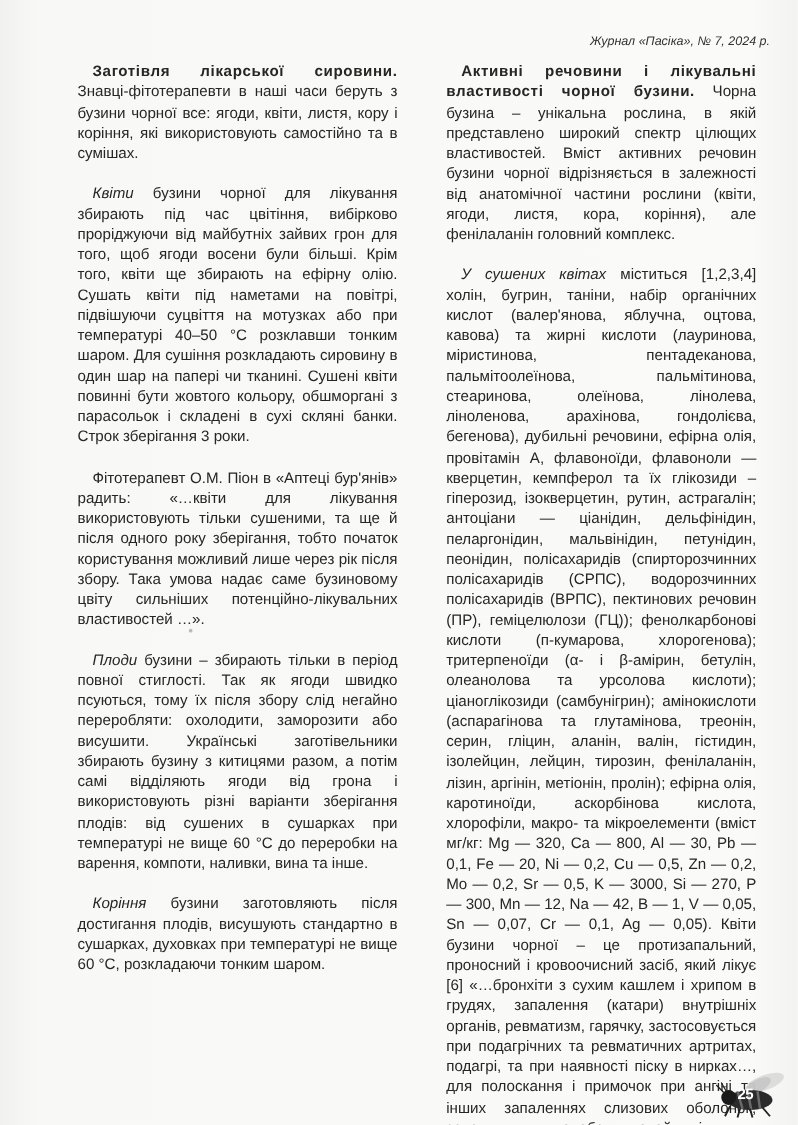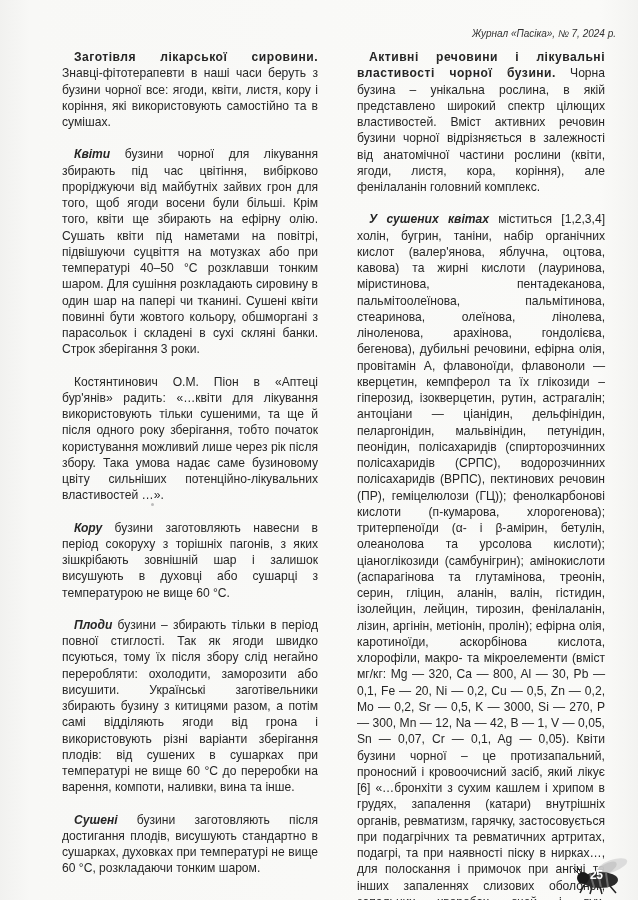--- a/index.html
+++ b/index.html
@@ -23,21 +23,21 @@
     font-size: 12.1px; line-height: 16.25px;
     text-align: justify;
     hyphens: manual;
   }
   .col-left { left: 62px; width: 256px; }
   .col-right { left: 357px; width: 248px; }
   .col p { margin: 0; text-indent: 12px; }
   .col p.noindent { text-indent: 0; }
   .col p + p { margin-top: 16px; }
   .b { font-weight: bold; letter-spacing: 0.5px; }
-  .bi { font-weight: bold; font-style: italic; }
+  .bi { font-weight: normal; font-style: italic; }
   .footer-badge {
     position: absolute; right: 8px; bottom: 4px;
     width: 60px; height: 40px;
   }
   .page-num {
     position: absolute; left: 20px; top: 12px;
     font-size: 12px; font-weight: bold; color: #fff;
     letter-spacing: -0.5px;
   }
   .dot-mark {
@@ -48,24 +48,23 @@
 </head>
 <body>
 
 <div class="page">
 
   <div class="running-head">Журнал «Пасіка», № 7, 2024 р.</div>
 
   <div class="col col-left">
     <p><span class="b">Заготівля лікарської сировини.</span><span> Знавці-фітотерапевти в наші часи беруть з бузини чорної все: ягоди, квіти, листя, кору і коріння, які використовують самостійно та в сумішах.</span></p>
     <p><span class="bi">Квіти</span><span> бузини чорної для лікування збирають під час цвітіння, вибірково проріджуючи від майбутніх зайвих грон для того, щоб ягоди восени були більші. Крім того, квіти ще збирають на ефірну олію. Сушать квіти під наметами на повітрі, підвішуючи суцвіття на мотузках або при температурі 40–50 °С розклавши тонким шаром. Для сушіння розкладають сировину в один шар на папері чи тканині. Сушені квіти повинні бути жовтого кольору, обшморгані з парасольок і складені в сухі скляні банки. Строк зберігання 3 роки.</span></p>
-    <p>Костянтинович О.М. Піон в «Аптеці бур'янів» радить: «…квіти для лікування використовують тільки сушеними, та ще й після одного року зберігання, тобто початок користування можливий лише через рік після збору. Така умова надає саме бузиновому цвіту сильніших потенційно-лікувальних властивостей …».</p>
-    <p><span class="bi">Кору</span><span> бузини заготовляють навесни в період сокоруху з торішніх пагонів, з яких зішкрібають зовнішній шар і залишок висушують в духовці або сушарці з температурою не вище 60 °С.</span></p>
+    <p>Фітотерапевт О.М. Піон в «Аптеці бур'янів» радить: «…квіти для лікування використовують тільки сушеними, та ще й після одного року зберігання, тобто початок користування можливий лише через рік після збору. Така умова надає саме бузиновому цвіту сильніших потенційно-лікувальних властивостей …».</p>
     <p><span class="bi">Плоди</span><span> бузини – збирають тільки в період повної стиглості. Так як ягоди швидко псуються, тому їх після збору слід негайно переробляти: охолодити, заморозити або висушити. Українські заготівельники збирають бузину з китицями разом, а потім самі відділяють ягоди від грона і використовують різні варіанти зберігання плодів: від сушених в сушарках при температурі не вище 60 °С до переробки на варення, компоти, наливки, вина та інше.</span></p>
-    <p><span class="bi">Сушені</span><span> бузини заготовляють після достигання плодів, висушують стандартно в сушарках, духовках при температурі не вище 60 °С, розкладаючи тонким шаром.</span></p>
+    <p><span class="bi">Коріння</span><span> бузини заготовляють після достигання плодів, висушують стандартно в сушарках, духовках при температурі не вище 60 °С, розкладаючи тонким шаром.</span></p>
   </div>
 
   <div class="col col-right">
     <p><span class="b">Активні речовини і лікувальні властивості чорної бузини.</span><span> Чорна бузина – унікальна рослина, в якій представлено широкий спектр цілющих властивостей. Вміст активних речовин бузини чорної відрізняється в залежності від анатомічної частини рослини (квіти, ягоди, листя, кора, коріння), але фенілаланін головний комплекс.</span></p>
     <p><span class="bi">У сушених квітах</span><span> міститься [1,2,3,4] холін, бугрин, таніни, набір органічних кислот (валер'янова, яблучна, оцтова, кавова) та жирні кислоти (лауринова, міристинова, пентадеканова, пальмітоолеїнова, пальмітинова, стеаринова, олеїнова, лінолева, ліноленова, арахінова, гондолієва, бегенова), дубильні речовини, ефірна олія, провітамін А, флавоноїди, флавоноли — кверцетин, кемпферол та їх глікозиди – гіперозид, ізокверцетин, рутин, астрагалін; антоціани — ціанідин, дельфінідин, пеларгонідин, мальвінідин, петунідин, пеонідин, полісахаридів (спирторозчинних полісахаридів (СРПС), водорозчинних полісахаридів (ВРПС), пектинових речовин (ПР), геміцелюлози (ГЦ)); фенолкарбонові кислоти (п-кумарова, хлорогенова); тритерпеноїди (α- і β-амірин, бетулін, олеанолова та урсолова кислоти); ціаноглікозиди (самбунігрин); амінокислоти (аспарагінова та глутамінова, треонін, серин, гліцин, аланін, валін, гістидин, ізолейцин, лейцин, тирозин, фенілаланін, лізин, аргінін, метіонін, пролін); ефірна олія, каротиноїди, аскорбінова кислота, хлорофіли, макро- та мікроелементи (вміст мг/кг: Mg — 320, Ca — 800, Al — 30, Pb — 0,1, Fe — 20, Ni — 0,2, Cu — 0,5, Zn — 0,2, Mo — 0,2, Sr — 0,5, K — 3000, Si — 270, P — 300, Mn — 12, Na — 42, B — 1, V — 0,05, Sn — 0,07, Cr — 0,1, Ag — 0,05). Квіти бузини чорної – це протизапальний, проносний і кровоочисний засіб, який лікує [6] «…бронхіти з сухим кашлем і хрипом в грудях, запалення (катари) внутрішніх органів, ревматизм, гарячку, застосовується при подагрічних та ревматичних артритах, подагрі, та при наявності піску в нирках…, для полоскання і примочок при ангіні та інших запаленнях слизових оболонок, запальних хворобах очей і вух, ревматичному болю й набряках від подагри, а також при геороїдальних шишках….». Відомий знавець лікарських рослин, Григорій Костянтинович Смик радить [6]: «вживання</span></p>
   </div>
 
   <div class="dot-mark"></div>
 
   <div class="footer-badge">

